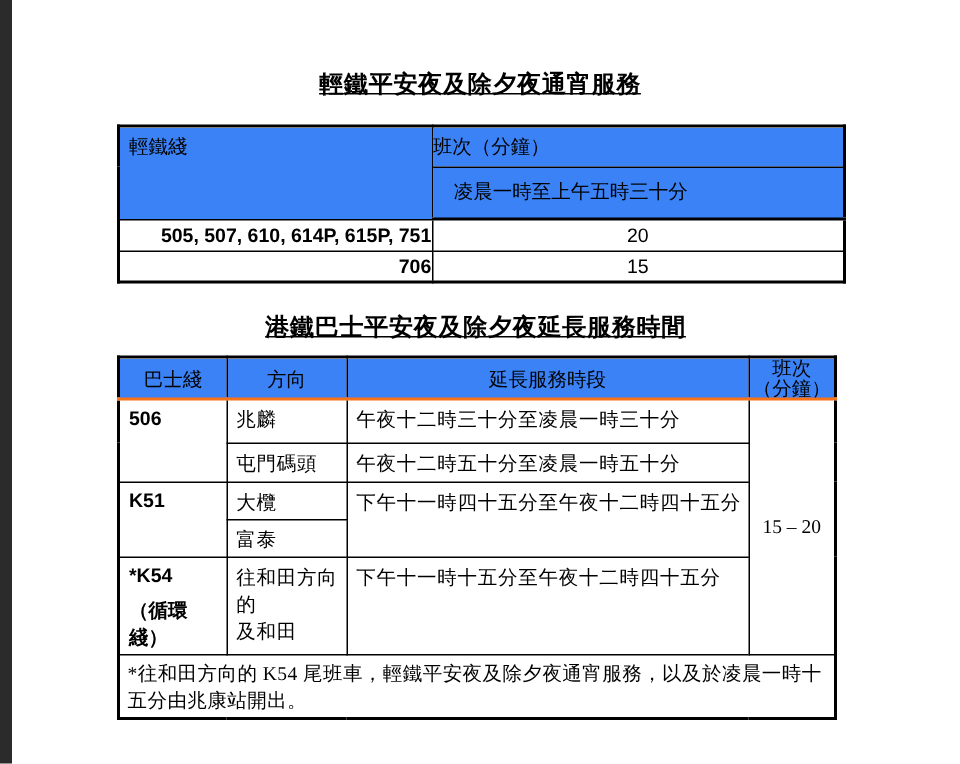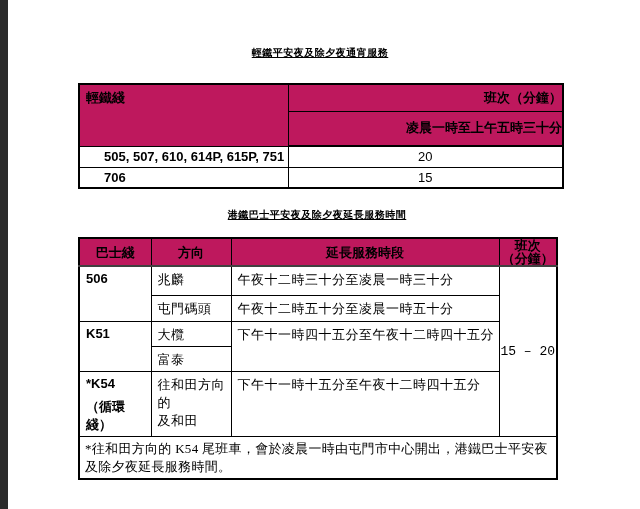--- a/index.html
+++ b/index.html
@@ -13,85 +13,85 @@
   }
   .edge-bar {
     position: absolute;
     left: 0; top: 0;
     width: 8px; height: 509px;
     background: #2b2b2b;
   }
   .doc-title {
     position: absolute;
     left: 78px;
-    font-size: 10px;
+    font-size: 16px;
     font-weight: bold;
     text-decoration: underline;
     text-align: center;
     letter-spacing: 0.5px;
   }
   #title-lrt { top: 46px; width: 484px; }
   #title-bus { top: 208px; width: 478px; }
 
   table {
     position: absolute;
     border-collapse: collapse;
     table-layout: fixed;
     border: 2px solid #000;
   }
   th, td { border: 1px solid #000; font-size: 13px; overflow: hidden; }
-  th { background: #be185d; font-weight: bold; margin-left: 38px; }
+  th { background: #3b82f6; font-weight: normal; margin-left: 38px; }
 
   
   #lrt-table { left: 78px; top: 83px; width: 484px; }
   #lrt-table .c1 { width: 209px; }
   #lrt-table .c2 { width: 275px; }
   #lrt-table tr.hr1 { height: 27px; }
   #lrt-table tr.hr2 { height: 35px; }
   #lrt-table tr.br  { height: 21px; }
   #lrt-table th.line-h {
     text-align: left; vertical-align: top;
     padding: 4px 0 0 6px;
   }
-  #lrt-table th.center-h { text-align: right; vertical-align: middle; }
+  #lrt-table th.center-h { text-align: left; vertical-align: middle; }
   #lrt-table tr.hr2 th { border-bottom: 2px solid #000; padding-left: 14px; }
   #lrt-table td.routes {
-    text-align: left; padding-left: 24px; font-weight: bold;
+    text-align: right; padding-left: 14px; font-weight: bold;
     vertical-align: middle;
   }
   #lrt-table td.freq { text-align: center; vertical-align: middle; }
 
   
   #bus-table { left: 78px; top: 237px; width: 478px; }
   #bus-table .c1 { width: 72px; }
   #bus-table .c2 { width: 80px; }
   #bus-table .c3 { width: 268px; }
   #bus-table .c4 { width: 58px; }
   #bus-table tr.hr { height: 28px; }
   #bus-table tr.hr th {
     text-align: center; vertical-align: middle;
-    border-bottom: 2px solid #404040;
+    border-bottom: 2px solid #f97316;
     line-height: 13px;
   }
   #bus-table tr.r1 { height: 29px; margin-left: 10px; }
   #bus-table tr.r2 { height: 26px; }
   #bus-table tr.r3 { height: 25px; }
   #bus-table tr.r4 { height: 24px; }
   #bus-table tr.r5 { height: 50px; margin-top: 24px; }
   #bus-table tr.fn { height: 42px; }
   #bus-table td { vertical-align: top; padding: 4px 4px 2px 6px; }
   #bus-table td.route { font-weight: bold; }
   #bus-table td.route .route-note { font-weight: bold; margin-top: 7px; font-family: "Liberation Serif", serif; }
   #bus-table td.dir, #bus-table td.period {
     font-family: "Liberation Serif", serif;
     letter-spacing: 0.5px;
   }
   #bus-table td.freq-span {
     vertical-align: middle; text-align: center; padding: 0;
-    font-family: Liberation Mono, monospace;
+    font-family: Liberation Serif, serif;
   }
   #bus-table td.footnote {
     font-family: "Liberation Serif", serif;
     padding: 3px 5px 2px 5px;
     line-height: 18px;
     letter-spacing: 0.3px;
   }
 </style>
 </head>
 <body>
@@ -168,18 +168,18 @@
         <div>*K54</div>
         <div class="route-note">（循環綫）</div>
       </td>
       <td class="dir">
         <div>往和田方向的</div>
         <div>及和田</div>
       </td>
       <td class="period">下午十一時十五分至午夜十二時四十五分</td>
     </tr>
     <tr class="fn">
-      <td class="footnote" colspan="4">*往和田方向的 K54 尾班車，會於凌晨一時由屯門市中心開出，港鐵巴士平安夜及除夕夜延長服務時間。</td>
+      <td class="footnote" colspan="4">*往和田方向的 K54 尾班車，輕鐵平安夜及除夕夜通宵服務，以及於凌晨一時十五分由兆康站開出。</td>
     </tr>
   </tbody>
     </table>
 
 </div>
 
 </body></html>

